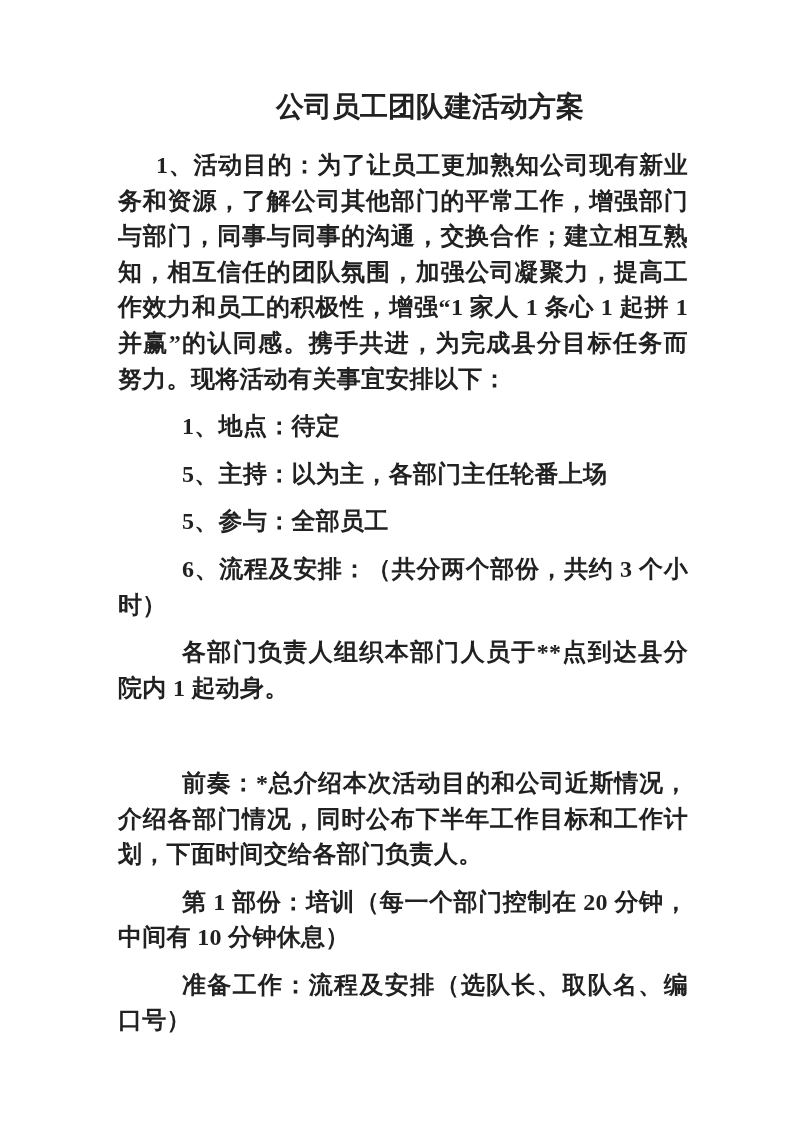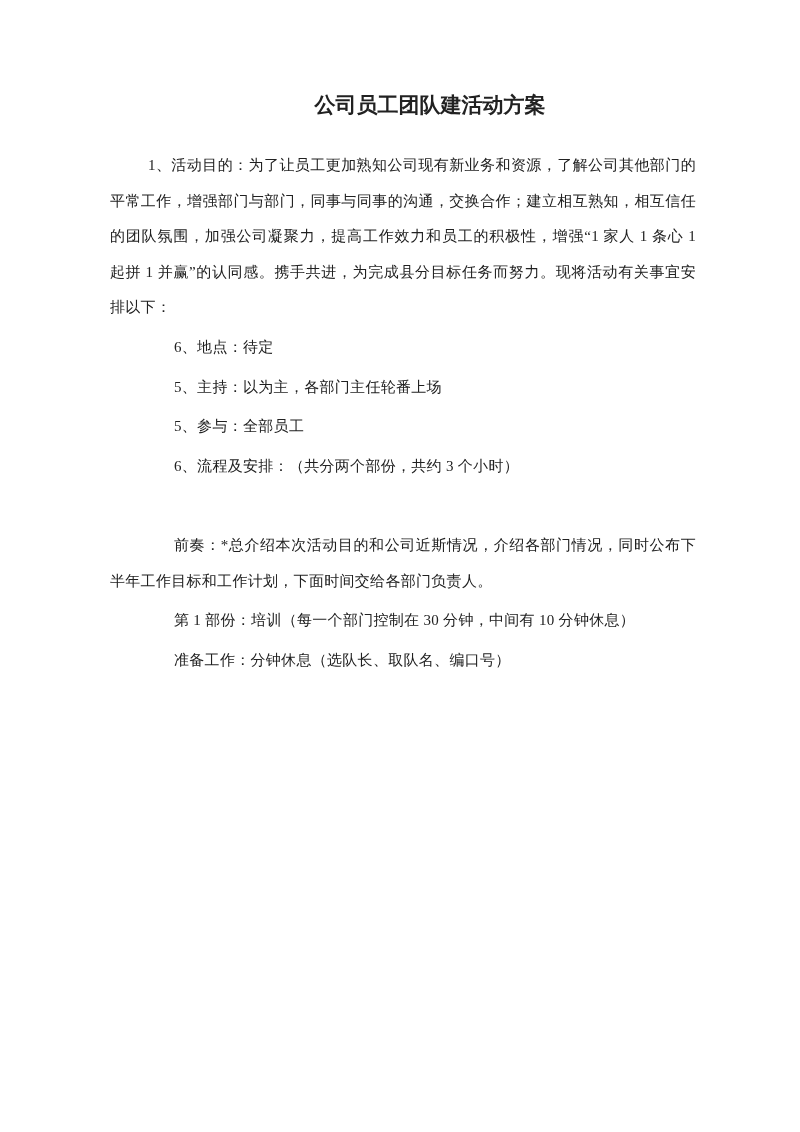--- a/index.html
+++ b/index.html
@@ -12,65 +12,66 @@
     width: 800px;
     height: 1132px;
     background: #ffffff;
     color: #212121;
     font-family: "Liberation Serif", "DejaVu Serif", serif;
     box-sizing: border-box;
     padding: 86px 100px 0 106px;
     overflow: hidden;
   }
   .doc-title {
-    font-size: 21px;
+    font-size: 28px;
     font-weight: bold;
     text-align: center;
     
     text-indent: 54px;
     line-height: 42px;
     margin: 0 0 20px 0;
     white-space: nowrap;
-    font-family: Liberation Mono, monospace;
   }
   .para {
-    font-size: 15px;
+    font-size: 24px;
     line-height: 35.6px;
-    margin: 4px;
+    margin: 12px;
     text-align: justify;
     letter-spacing: 0.3px;
+    font-weight: bold;
   }
   .indent-2 { text-indent: 38px; }   
   .indent-3 { text-indent: 64px; }   
   .blank-line { height: 35.6px; }
 </style>
 </head>
 <body>
 
 <div class="page">
 
   <h1 class="doc-title">公司员工团队建活动方案</h1>
 
   <p class="para indent-2">1、活动目的：为了让员工更加熟知公司现有新业务和资源，了解公司其他部门的平常工作，增强部门与部门，同事与同事的沟通，交换合作；建立相互熟知，相互信任的团队氛围，加强公司凝聚力，提高工作效力和员工的积极性，增强“1 家人 1 条心 1 起拼 1 并赢”的认同感。携手共进，为完成县分目标任务而努力。现将活动有关事宜安排以下：</p>
 
 
 
-  <p class="para indent-3">6、地点：待定</p>
+  <p class="para indent-3">1、地点：待定</p>
 
   <p class="para indent-3">5、主持：以为主，各部门主任轮番上场</p>
 
 
   <p class="para indent-3">5、参与：全部员工</p>
 
   <p class="para indent-3">6、流程及安排：（共分两个部份，共约 3 个小时）</p>
 
+  <p class="para indent-3">各部门负责人组织本部门人员于**点到达县分院内 1 起动身。</p>
 
   <div class="blank-line"></div>
 
   <p class="para indent-3">前奏：*总介绍本次活动目的和公司近斯情况，介绍各部门情况，同时公布下半年工作目标和工作计划，下面时间交给各部门负责人。</p>
 
-  <p class="para indent-3">第 1 部份：培训（每一个部门控制在 30 分钟，中间有 10 分钟休息）</p>
+  <p class="para indent-3">第 1 部份：培训（每一个部门控制在 20 分钟，中间有 10 分钟休息）</p>
 
 
 
-  <p class="para indent-3">准备工作：分钟休息（选队长、取队名、编口号）</p>
+  <p class="para indent-3">准备工作：流程及安排（选队长、取队名、编口号）</p>
 
 </div>
 
 </body></html>

